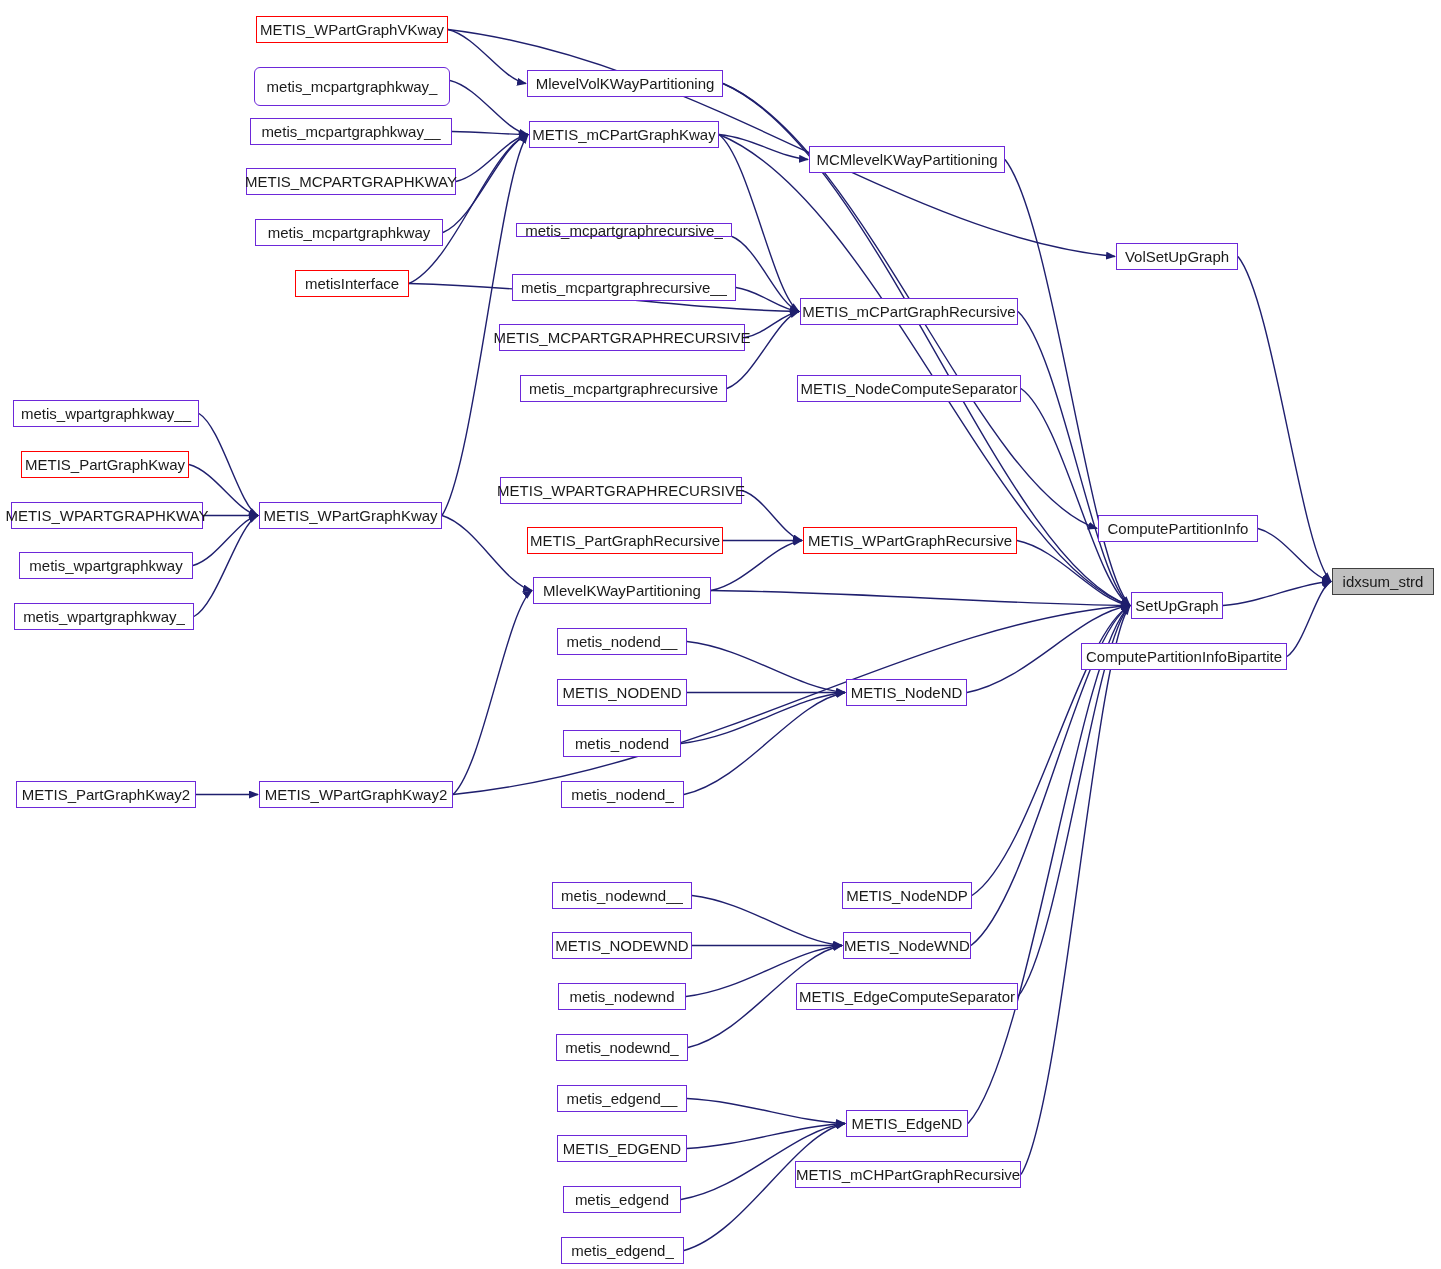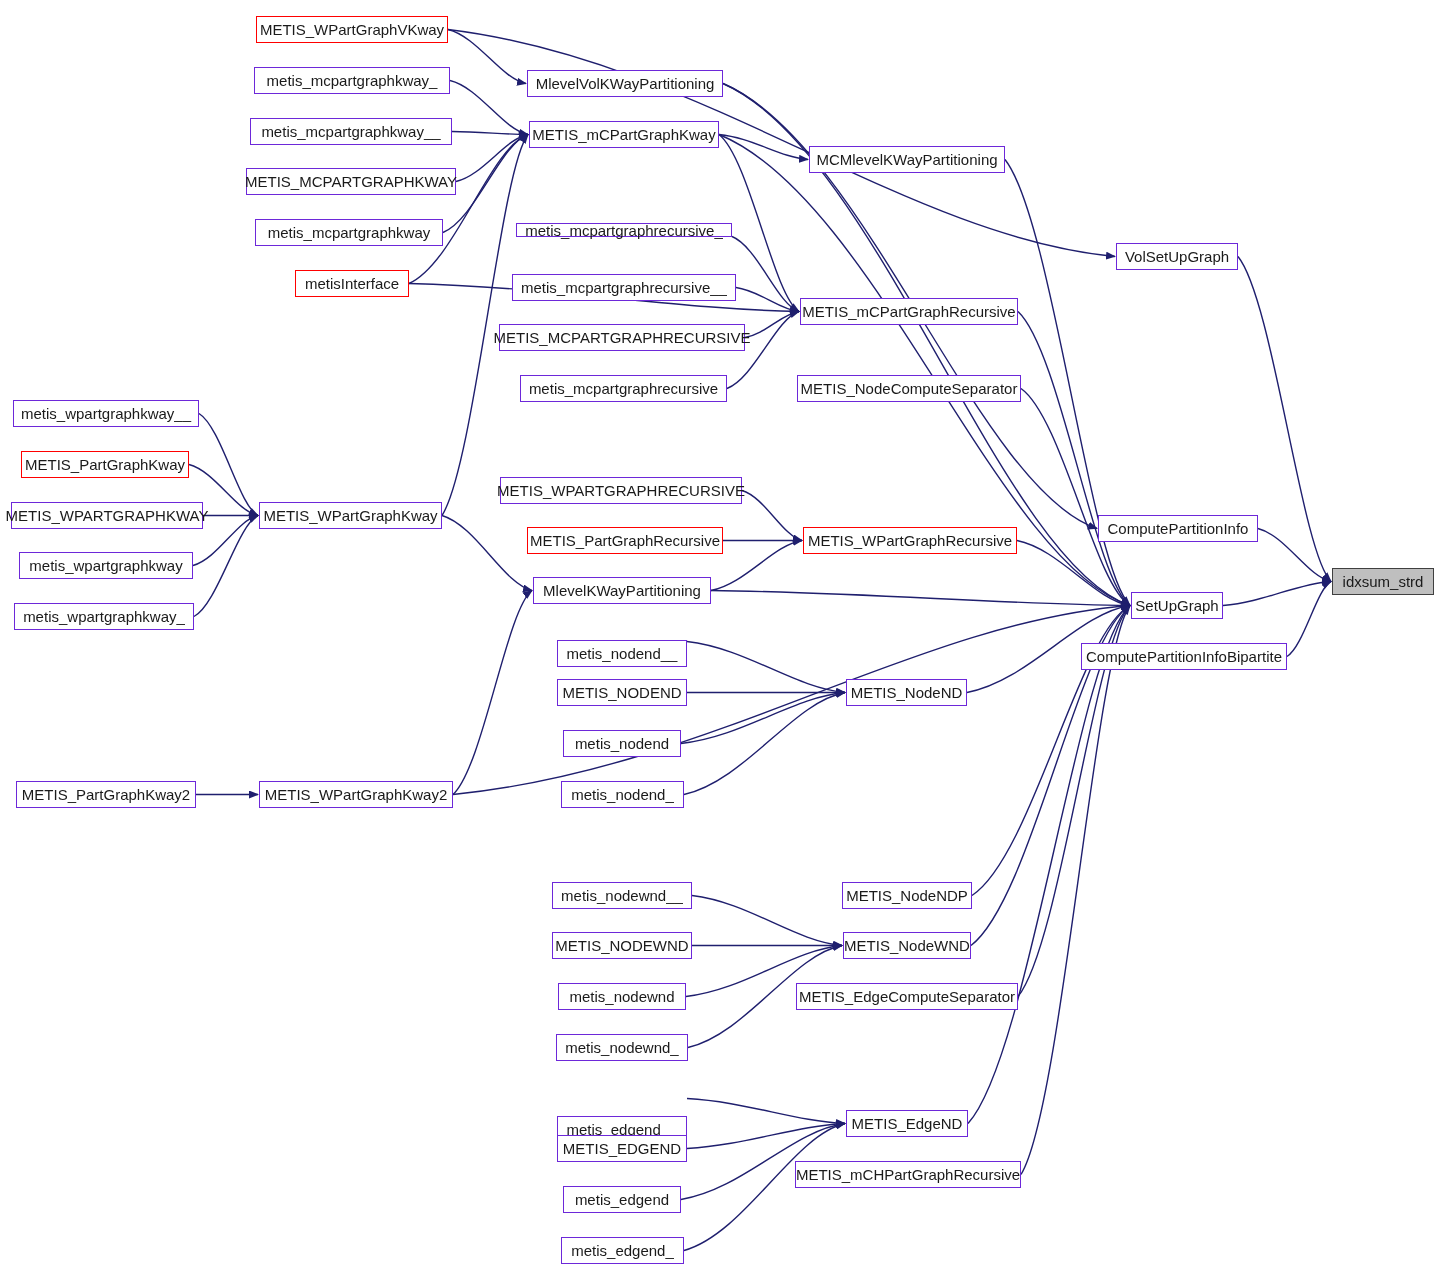--- a/index.html
+++ b/index.html
@@ -79,21 +79,21 @@
         <path d="M687,1148.5 C747.04,1145.125 794.44,1125.75 845,1123.5"></path>
         <path d="M681,1199.5 C743.32,1189.24 792.52,1130.34 845,1123.5"></path>
         <path d="M684,1250.5 C745.18,1233.355 793.48,1134.93 845,1123.5"></path>
         <path d="M968,1123.5 C1029.56,1056 1078.16,650.5 1130,605.5"></path>
         <path d="M1021,1174.5 C1062.42,1107 1095.12,650.5 1130,605.5"></path>
       </g>
   </svg>
 <div class="node red" style="left: 256px; top: 16px; width: 192px; height: 27px;">
       <span>METIS_WPartGraphVKway</span>
     </div>
-    <div class="node" style="left: 254px; top: 67px; width: 196px; height: 27px;">
+    <div class="node" style="left: 254px; top: 67px; width: 196px; height: 39px; border-radius: 6px;">
       <span>metis_mcpartgraphkway_</span>
     </div>
     <div class="node" style="left: 527px; top: 70px; width: 196px; height: 27px; justify-content: center;">
       <span>MlevelVolKWayPartitioning</span>
     </div>
     <div class="node" style="left: 250px; top: 118px; width: 202px; height: 27px;">
       <span>metis_mcpartgraphkway__</span>
     </div>
     <div class="node" style="left: 529px; top: 121px; width: 190px; height: 27px;">
       <span>METIS_mCPartGraphKway</span>
@@ -163,21 +163,21 @@
     </div>
     <div class="node" style="left: 533px; top: 577px; width: 178px; height: 27px;">
       <span>MlevelKWayPartitioning</span>
     </div>
     <div class="node" style="left: 1131px; top: 592px; width: 92px; height: 27px;">
       <span>SetUpGraph</span>
     </div>
     <div class="node" style="left: 14px; top: 603px; width: 180px; height: 27px;">
       <span>metis_wpartgraphkway_</span>
     </div>
-    <div class="node" style="left: 557px; top: 628px; width: 130px; height: 27px; margin-top: 12px;">
+    <div class="node" style="left: 557px; top: 628px; width: 130px; height: 27px;">
       <span>metis_nodend__</span>
     </div>
     <div class="node" style="left: 1081px; top: 643px; width: 206px; height: 27px;">
       <span>ComputePartitionInfoBipartite</span>
     </div>
     <div class="node" style="left: 557px; top: 679px; width: 130px; height: 27px;">
       <span>METIS_NODEND</span>
     </div>
     <div class="node" style="left: 846px; top: 679px; width: 121px; height: 27px;">
       <span>METIS_NodeND</span>
@@ -208,21 +208,21 @@
     </div>
     <div class="node" style="left: 558px; top: 983px; width: 128px; height: 27px;">
       <span>metis_nodewnd</span>
     </div>
     <div class="node" style="left: 796px; top: 983px; width: 222px; height: 27px;">
       <span>METIS_EdgeComputeSeparator</span>
     </div>
     <div class="node" style="left: 556px; top: 1034px; width: 132px; height: 27px;">
       <span>metis_nodewnd_</span>
     </div>
-    <div class="node" style="left: 557px; top: 1085px; width: 130px; height: 27px; margin-top: 31px;">
+    <div class="node" style="left: 557px; top: 1085px; width: 130px; height: 27px;">
       <span>metis_edgend__</span>
     </div>
     <div class="node" style="left: 846px; top: 1110px; width: 122px; height: 27px;">
       <span>METIS_EdgeND</span>
     </div>
     <div class="node" style="left: 557px; top: 1135px; width: 130px; height: 27px;">
       <span>METIS_EDGEND</span>
     </div>
     <div class="node" style="left: 795px; top: 1161px; width: 226px; height: 27px;">
       <span>METIS_mCHPartGraphRecursive</span>

